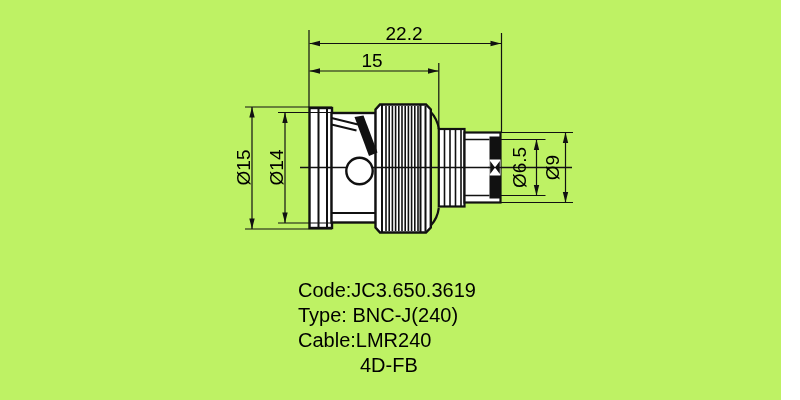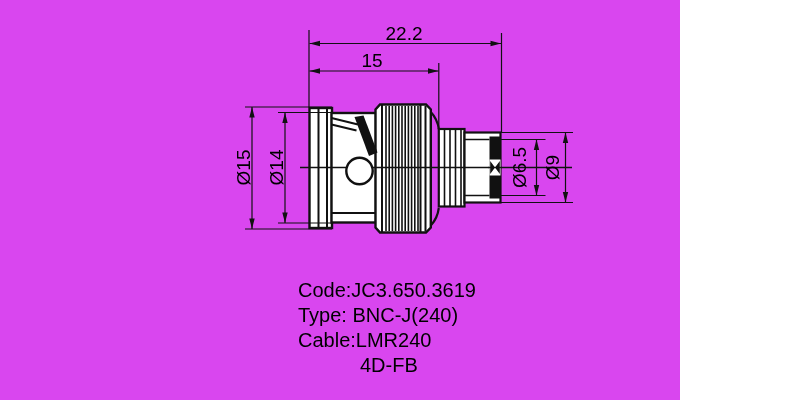--- a/index.html
+++ b/index.html
@@ -1,16 +1,16 @@
 <!DOCTYPE html>
 <html><head>
 <meta charset="utf-8">
 <style>
   html,body{margin:0;padding:0;background:#fff;}
-  .stage{position:relative;width:680px;height:400px;background:#d946ef;overflow:hidden;
+  .stage{position:relative;width:781px;height:400px;background:#bef264;overflow:hidden;
          font-family:"Liberation Sans", sans-serif;}
   svg{position:absolute;left:0;top:0;}
   text{fill:#000;font-family:"Liberation Sans", sans-serif;}
   .dimtxt{font-size:19px;}
   .notetxt{font-size:20px;}
 </style>
 </head>
 <body>
 
 <div class="stage">

